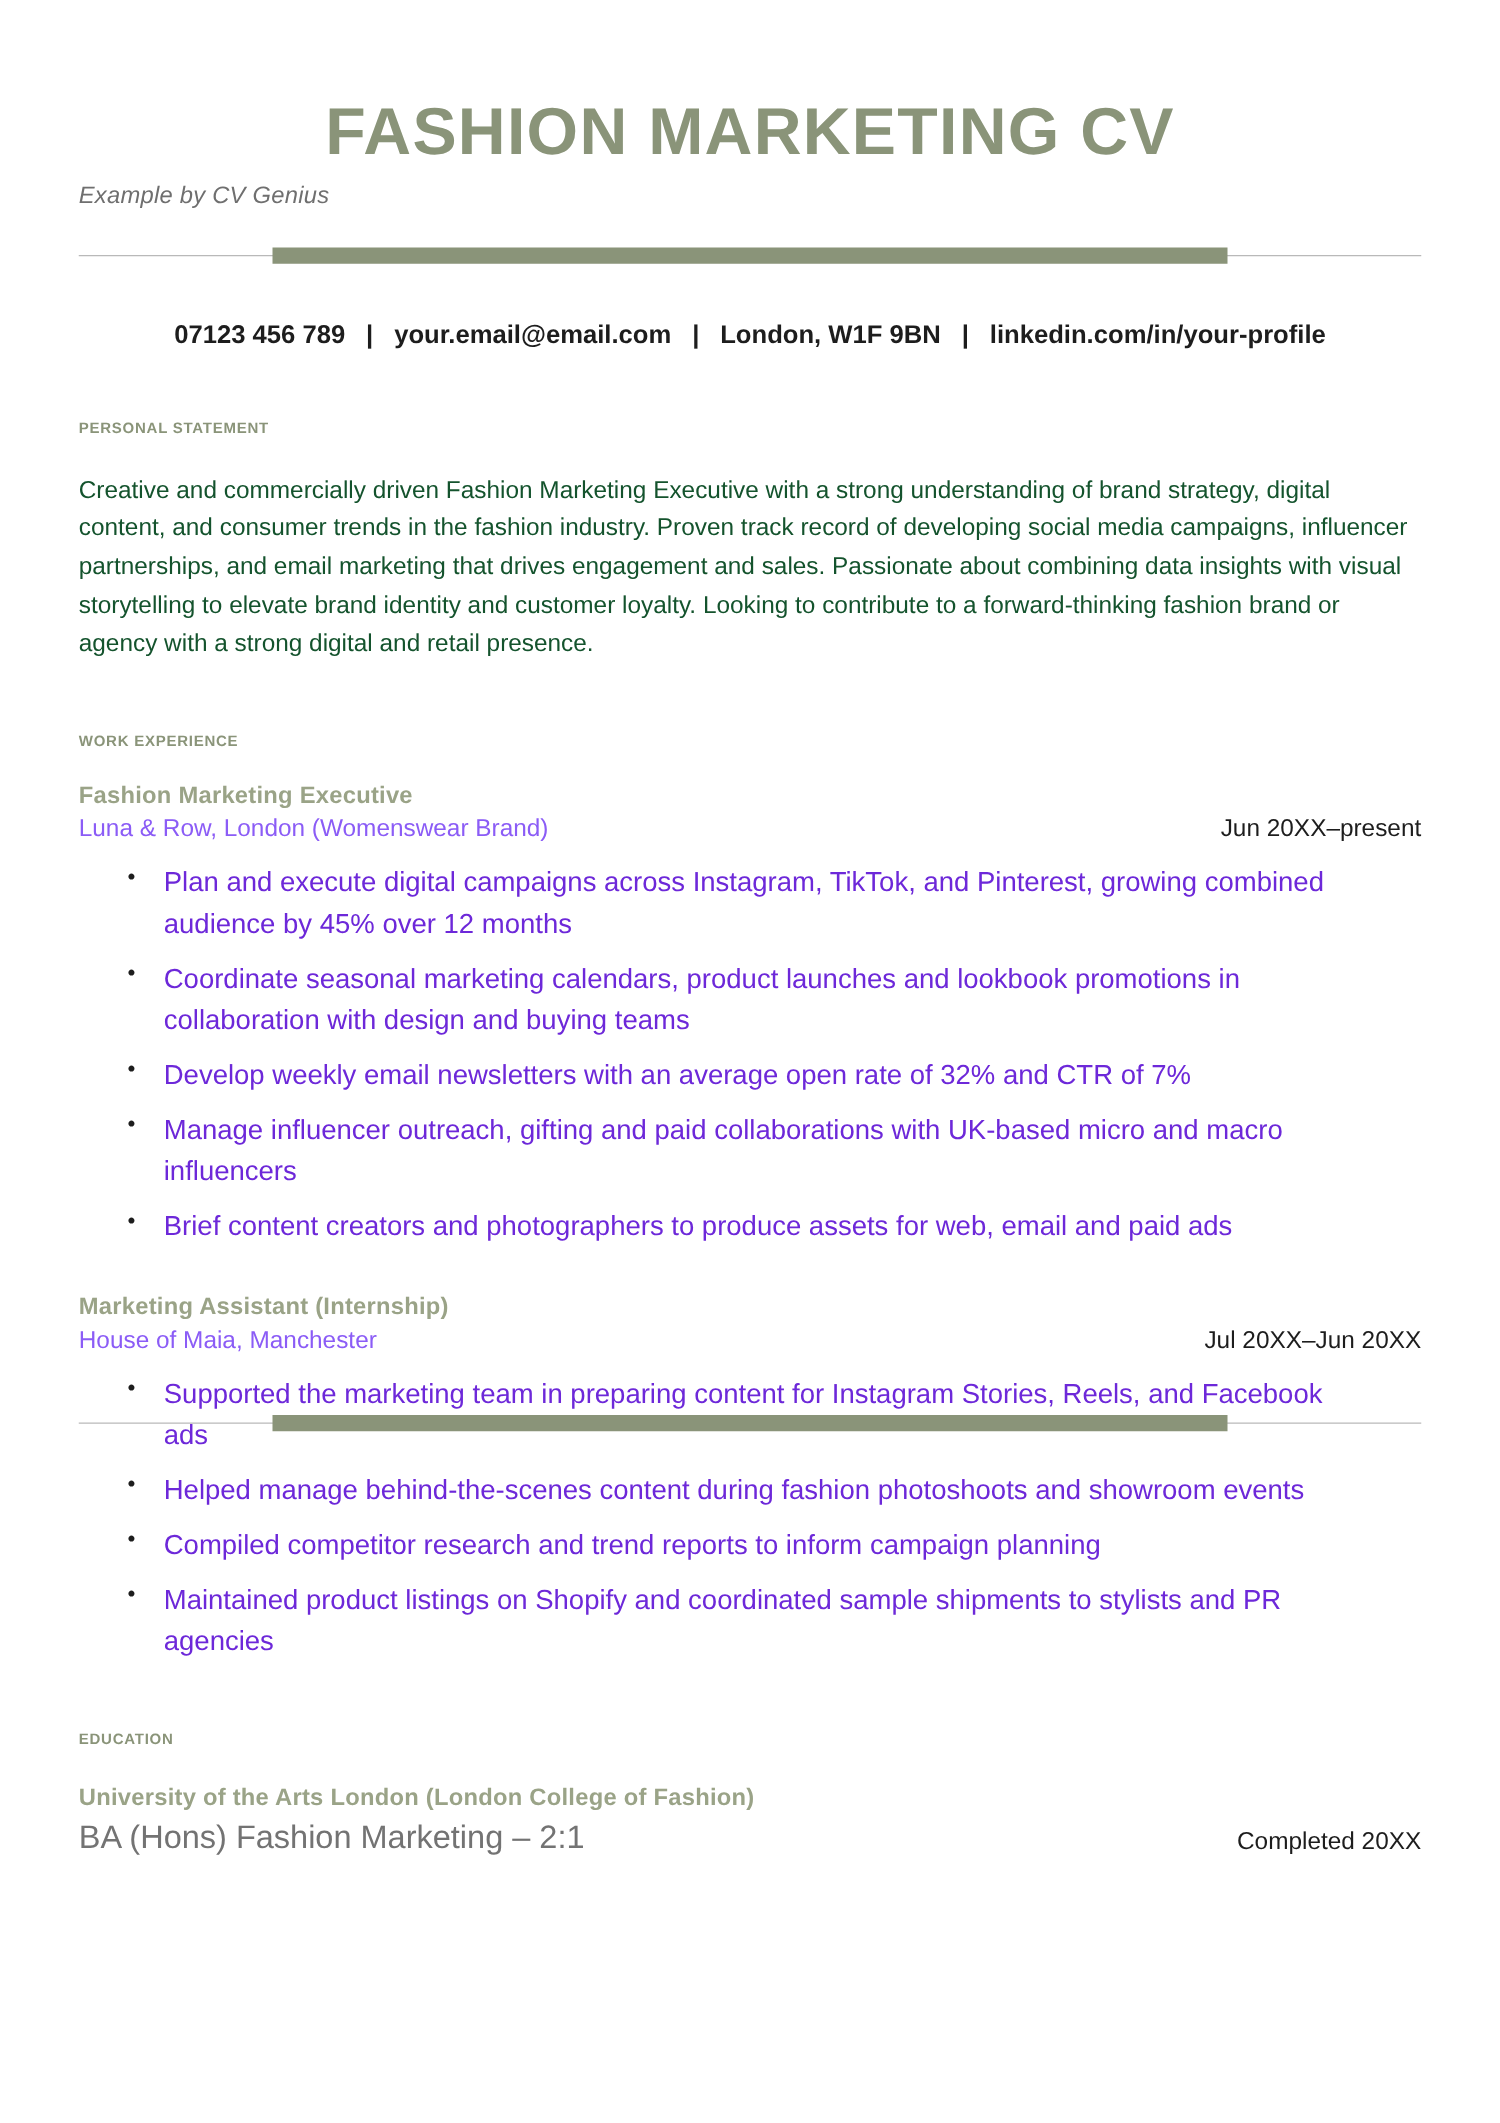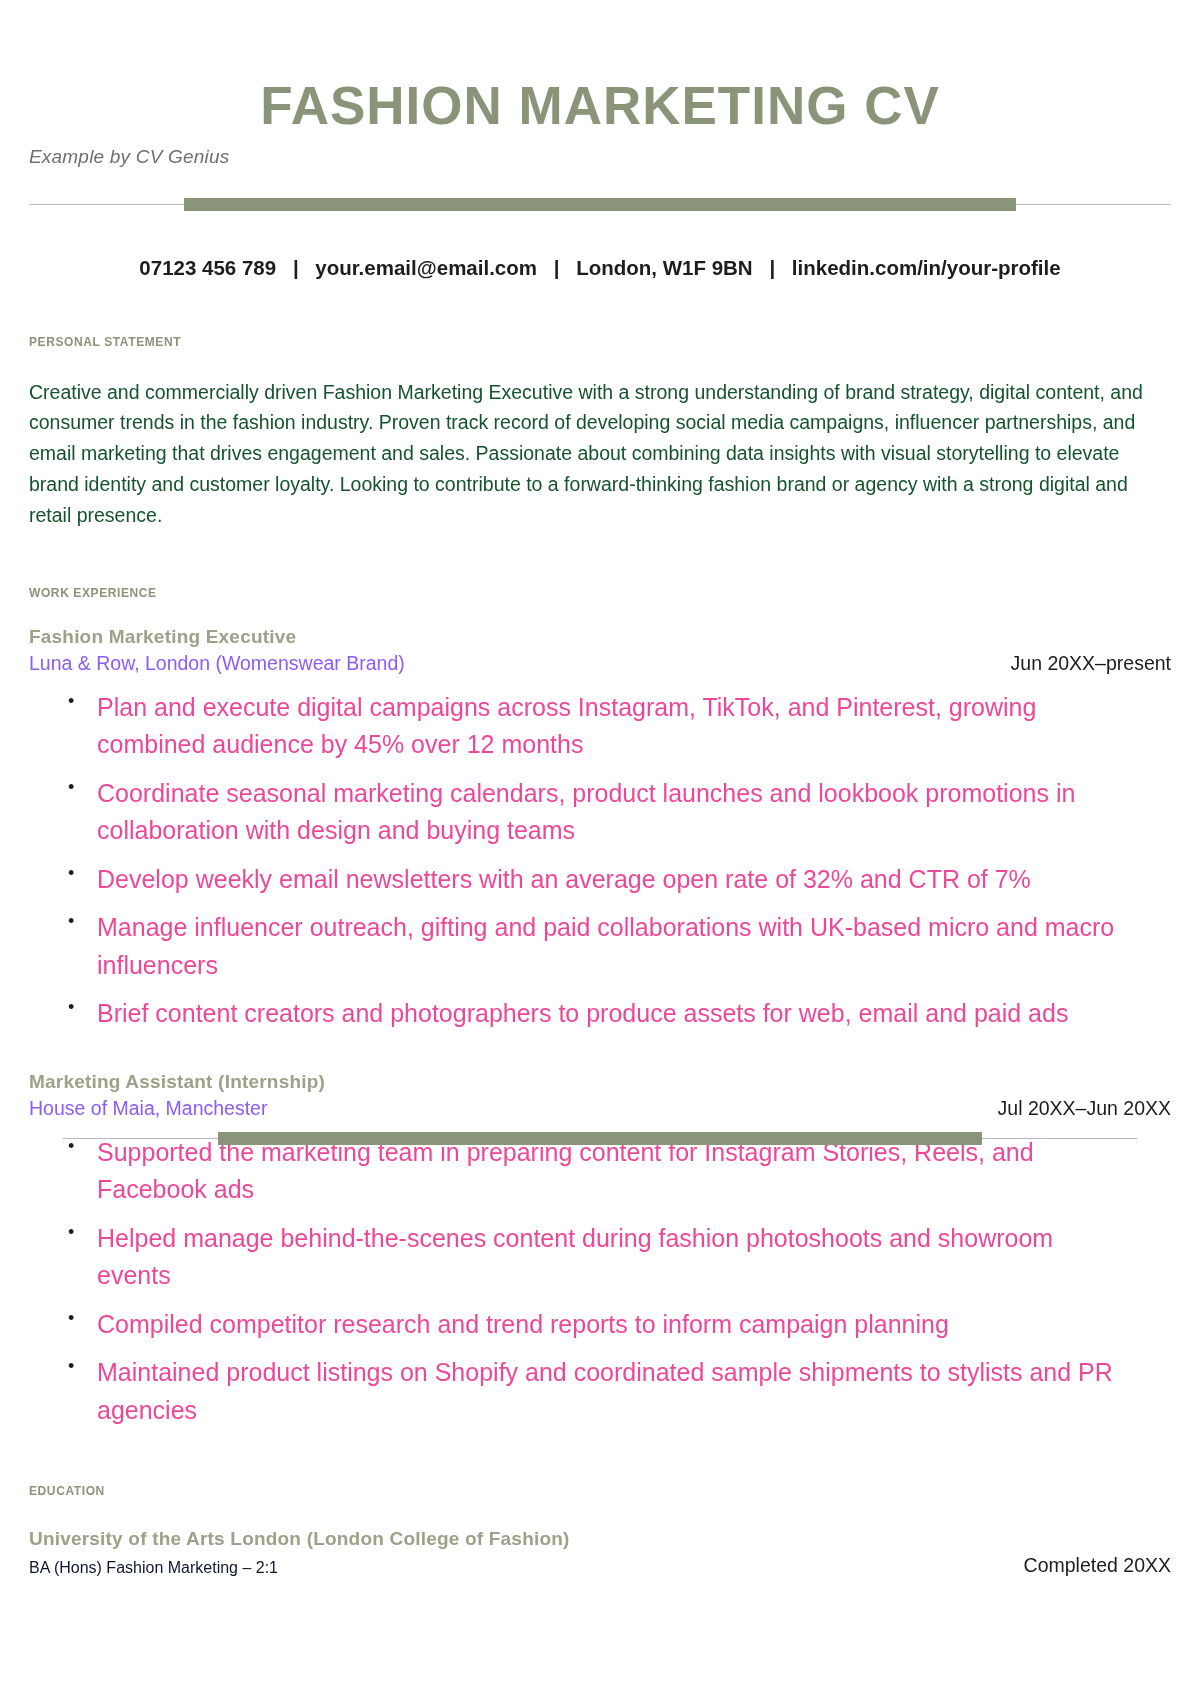--- a/index.html
+++ b/index.html
@@ -12,21 +12,21 @@
     height: 1698px;
     font-family: "Liberation Sans", sans-serif;
     color: #222222;
     position: relative;
     overflow: hidden;
   }
   .page {
     width: 1200px;
     height: 1274px;
     box-sizing: border-box;
-    padding: 0 29px;
+    padding: 0 63px;
     position: relative;
   }
   
   .cv-title {
     text-align: center;
     font-size: 53px;
     font-weight: bold;
     letter-spacing: 1px;
     color: #8a9479;
     margin: 0;
@@ -120,23 +120,23 @@
     padding-left: 20px;
   }
   ul.bullets {
     list-style: none;
     margin: 14px 0 0 0;
     padding: 0;
   }
   ul.bullets li {
     position: relative;
     padding-left: 68px;
-    font-size: 25px;
+    font-size: 22px;
     line-height: 1.5;
-    color: #ec4899;
+    color: #6d28d9;
     margin-bottom: 11px;
     padding-right: 50px;
   }
   ul.bullets li::before {
     content: "•";
     position: absolute;
     left: 39px;
     top: -1px;
     font-size: 18px;
     color: #1d1d1d;
@@ -150,22 +150,22 @@
     color: #9aa387;
     letter-spacing: 0.2px;
   }
   .edu-row {
     display: flex;
     justify-content: space-between;
     align-items: flex-end;
     margin-top: 4px;
   }
   .edu-degree {
-    font-size: 16px;
-    color: #0f172a;
+    font-size: 26px;
+    color: #737373;
   }
   .edu-date {
     font-size: 19.5px;
     color: #1d1d1d;
     white-space: nowrap;
     padding-left: 20px;
     padding-bottom: 0px;
   }
   
   .footer-rule-wrap {

